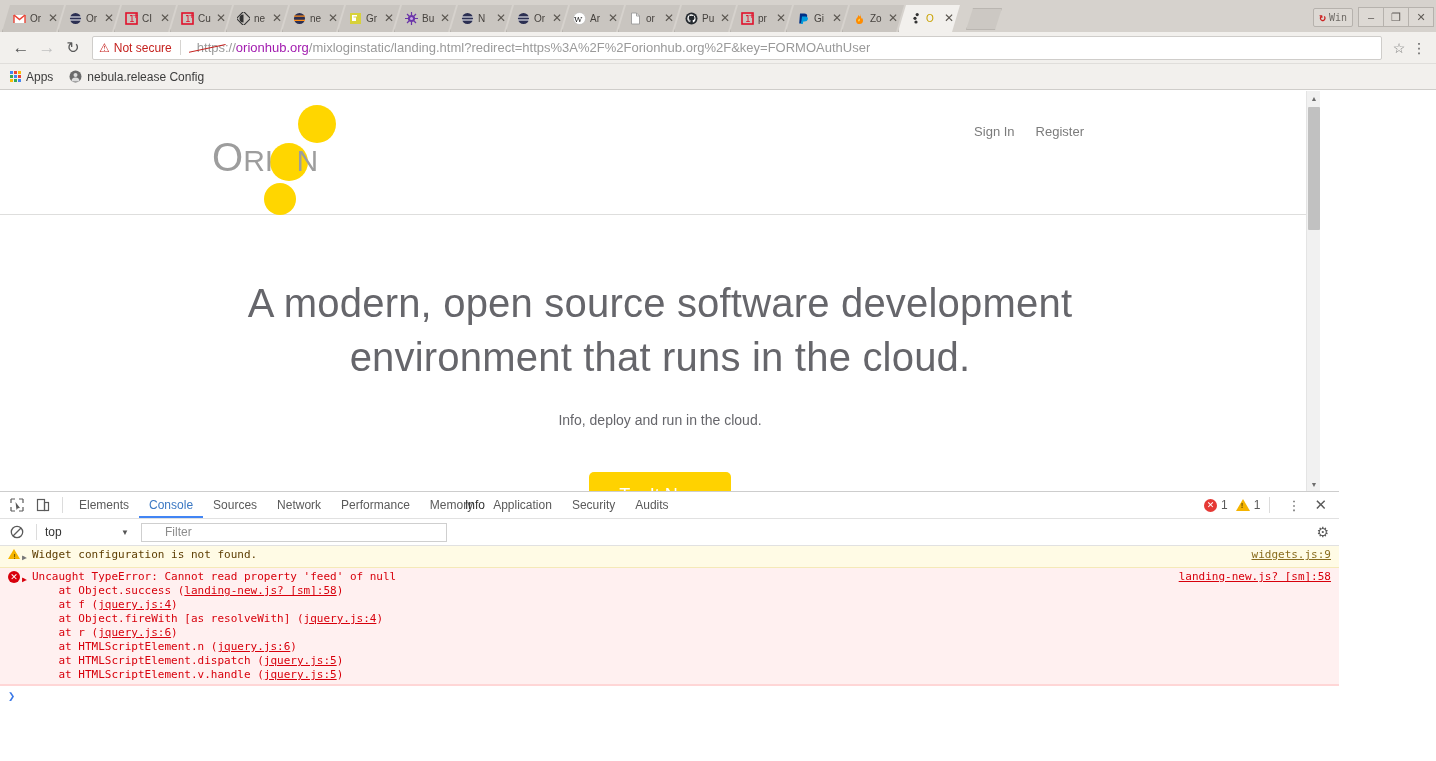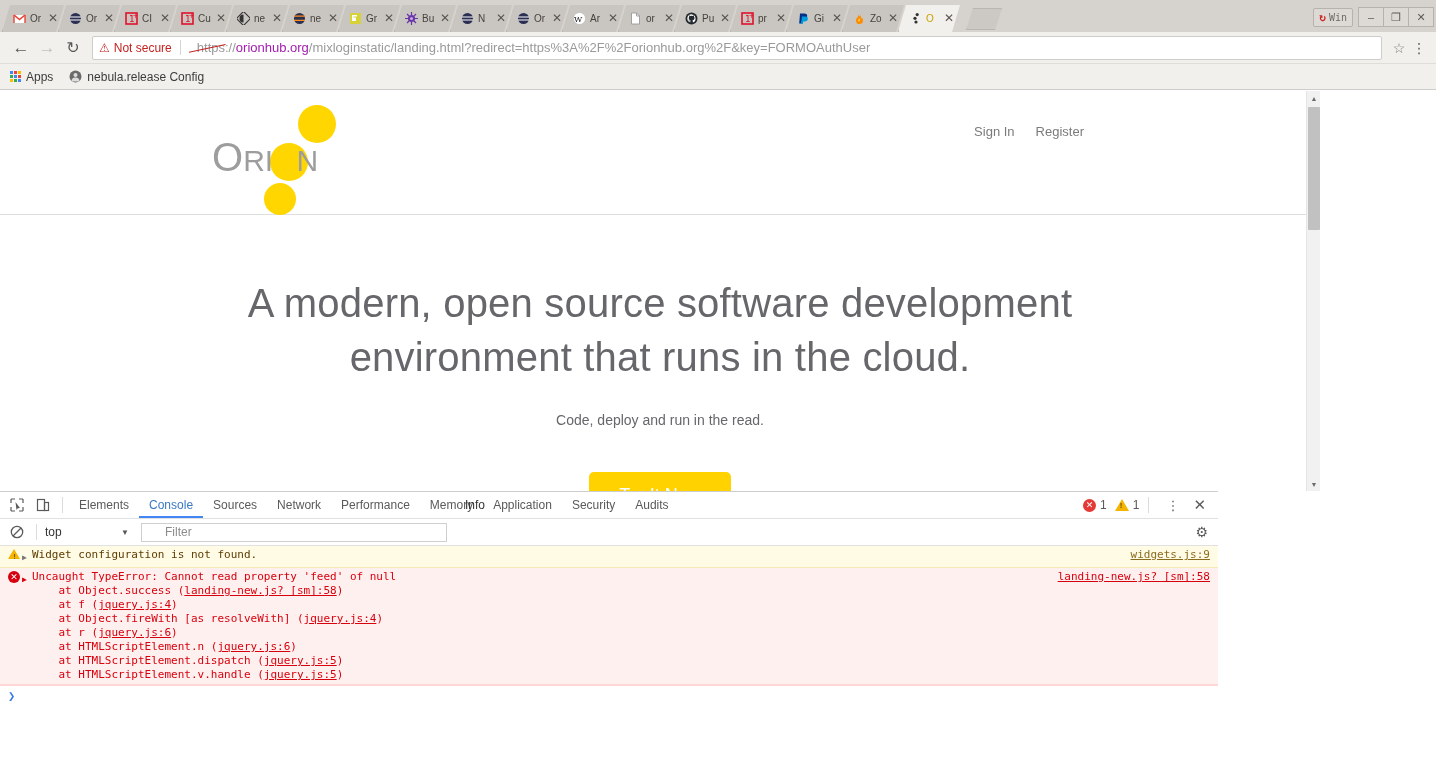--- a/index.html
+++ b/index.html
@@ -265,21 +265,21 @@
     top: 16px; left: 1px;
     width: 12px; height: 123px;
     background: #c1c1c1;
     border-radius: 1px;
   }
 
   
   .devtools {
     position: absolute;
     top: 491px; left: 0;
-    width: 1218px; height: 270px;
+    width: 1339px; height: 270px;
     background: #fff;
     border-top: 1px solid #cdcdcd;
     font-family: "Liberation Sans", sans-serif;
   }
   .dt-tabbar {
     height: 27px;
     display: flex;
     align-items: center;
     border-bottom: 1px solid #e1e1e1;
     padding-left: 4px;
@@ -698,21 +698,21 @@
           <a href="#">Sign In</a>
           <a href="#">Register</a>
         </div>
       </div>
 
       <div class="hero">
         <h1>
           <span>A modern, open source software development</span><br>
           <span>environment that runs in the cloud.</span>
         </h1>
-        <div class="sub">Code, deploy and run in the read.</div>
+        <div class="sub">Info, deploy and run in the cloud.</div>
         <button class="cta">Try It Now</button>
       </div>
 
       <div class="pagescroll">
         <div class="ps-arrow">▲</div>
         <div class="ps-thumb"></div>
         <div class="ps-arrow bottom">▼</div>
       </div>
 
     </div>

